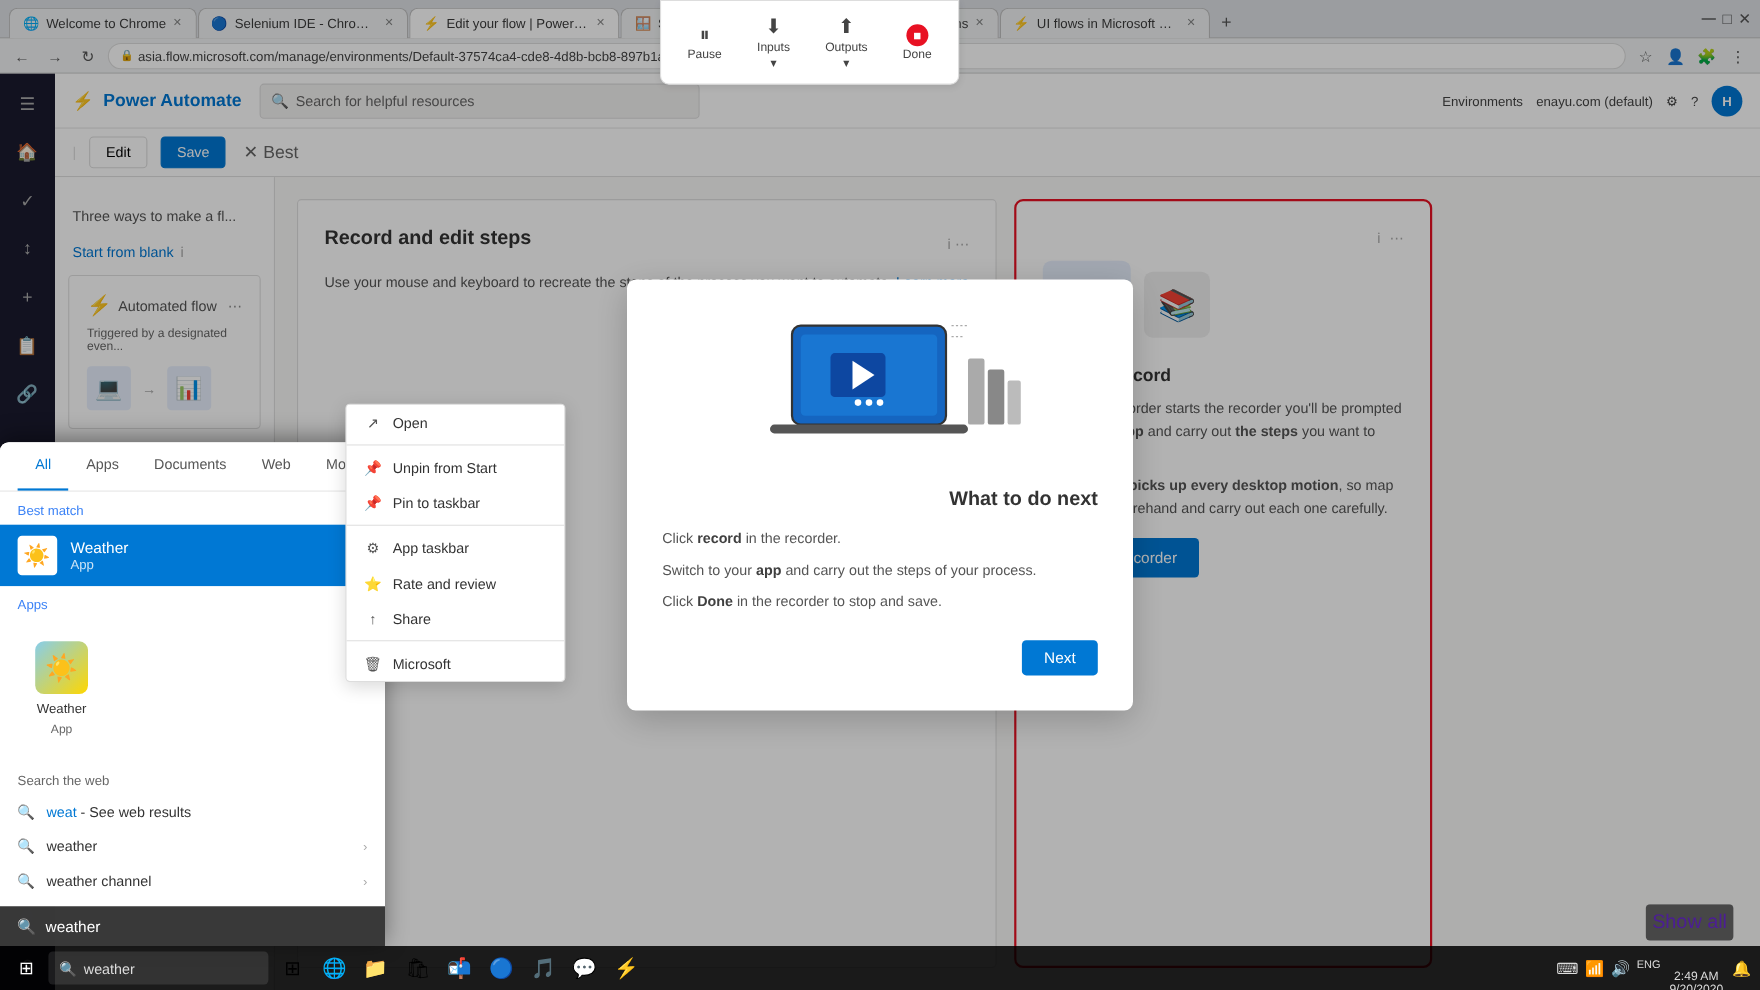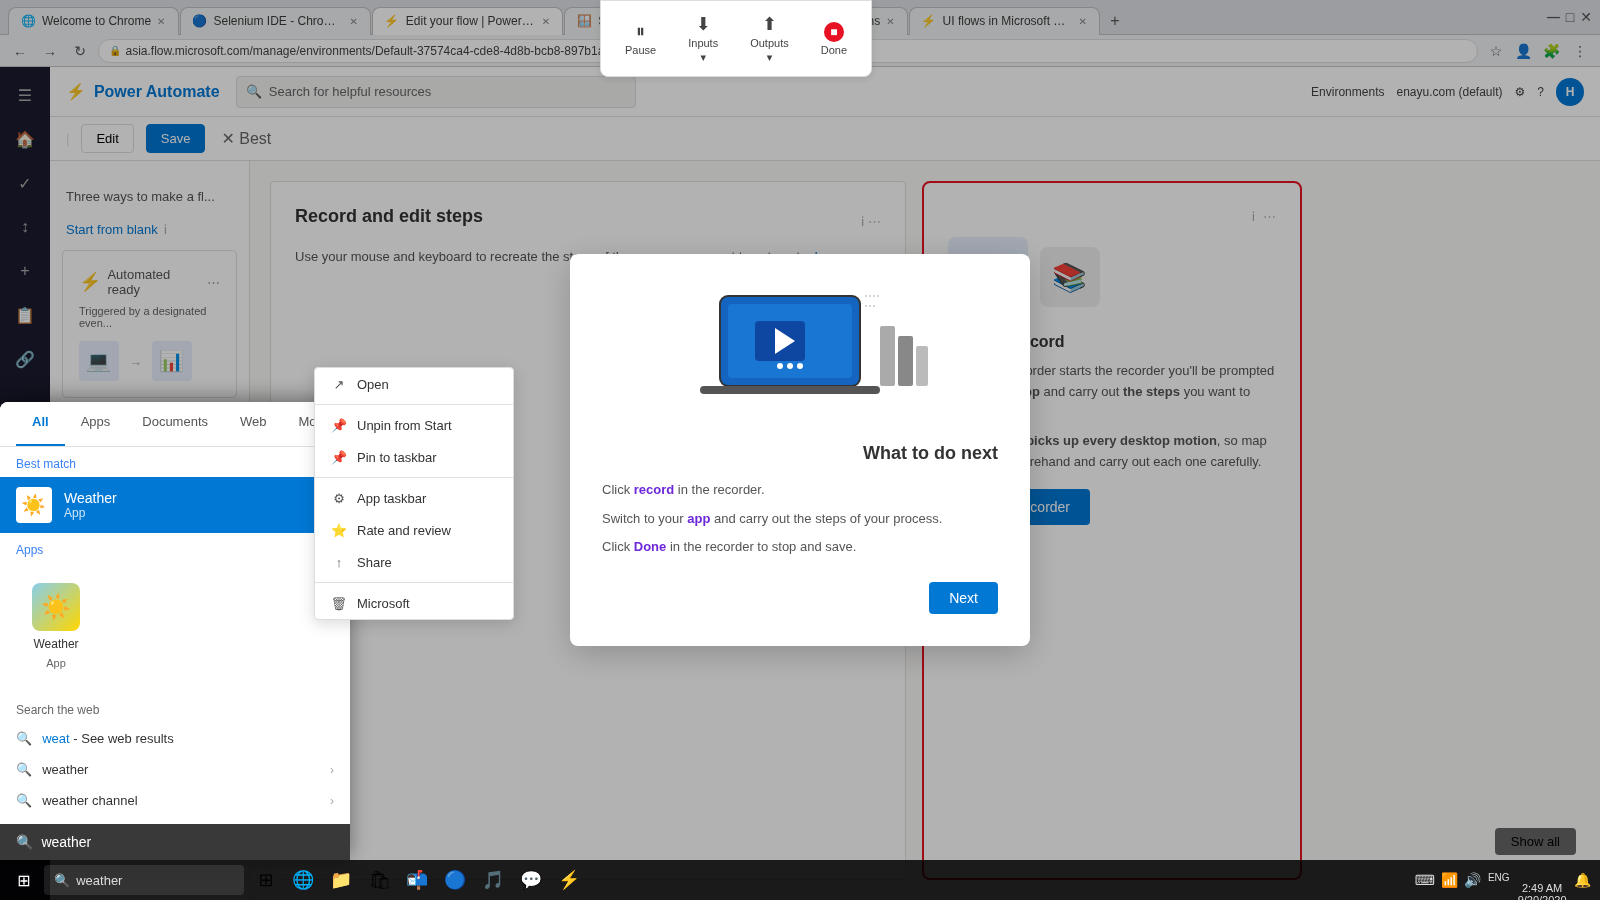--- a/index.html
+++ b/index.html
@@ -41,39 +41,39 @@
     .pa-body { display: flex; flex: 1; }
 
     .pa-main { flex: 1; padding: 20px; overflow: auto; background: #faf9f8; }
 
     
     .modal-overlay { position: fixed; top: 0; left: 0; width: 100%; height: 100%; background: rgba(0,0,0,0.3); z-index: 100; display: flex; align-items: center; justify-content: center; pointer-events: none; }
     .modal { background: white; border-radius: 8px; width: 460px; padding: 32px; pointer-events: all; box-shadow: 0 8px 32px rgba(0,0,0,0.2); }
     .modal-illustration { text-align: center; margin-bottom: 24px; }
     .modal-title { font-size: 18px; font-weight: 600; color: #333; text-align: right; margin-bottom: 16px; }
     .modal-text { font-size: 13px; color: #555; line-height: 1.6; margin-bottom: 8px; }
-    .modal-text strong { font-weight: 600; color: #6d28d9; }
+    .modal-text strong { font-weight: 600; color: #404040; }
     .modal-footer { margin-top: 24px; display: flex; justify-content: flex-end; }
     .btn-next { background: #0078d4; color: white; border: none; padding: 8px 20px; border-radius: 4px; cursor: pointer; font-size: 14px; }
 
     
     .start-overlay { position: fixed; bottom: 40px; left: 0; width: 350px; background: rgba(30,30,30,0.95); border-radius: 8px 8px 0 0; z-index: 200; padding: 0; box-shadow: 0 -4px 20px rgba(0,0,0,0.4); }
     
     
     .start-search-bar { display: flex; align-items: center; padding: 10px 16px; background: rgba(60,60,60,0.9); gap: 8px; }
     .start-search-icon { color: #aaa; font-size: 14px; }
     .start-search-input { background: transparent; border: none; color: white; font-size: 14px; outline: none; flex: 1; }
     
     
     .start-menu-content { background: white; border-radius: 8px 8px 0 0; overflow: hidden; }
     
     
     .start-tabs { display: flex; padding: 0 16px; border-bottom: 1px solid #e0e0e0; background: white; }
     .start-tab { padding: 12px 16px; font-size: 13px; color: #555; cursor: pointer; border-bottom: 2px solid transparent; }
-    .start-tab.active { color: #0078d4; border-bottom-color: #0078d4; font-weight: 700; }
+    .start-tab.active { color: #0078d4; border-bottom-color: #0078d4; font-weight: 400; }
     .start-tab-icons { margin-left: auto; display: flex; gap: 8px; padding: 8px 0; }
     .start-tab-icon { width: 28px; height: 28px; display: flex; align-items: center; justify-content: center; color: #555; cursor: pointer; border-radius: 4px; }
     
     
     .start-section-title { padding: 10px 16px 6px; font-size: 12px; color: #3b82f6; font-weight: 500; background: white; }
     
     .best-match-item { display: flex; align-items: center; gap: 12px; padding: 10px 16px; background: #0078d4; cursor: pointer; }
     .best-match-icon { width: 36px; height: 36px; background: white; border-radius: 4px; display: flex; align-items: center; justify-content: center; color: #0078d4; font-size: 20px; }
     .best-match-text { color: white; }
     .best-match-name { font-size: 14px; font-weight: 500; }
@@ -107,21 +107,21 @@
     .taskbar-start { width: 32px; height: 32px; display: flex; align-items: center; justify-content: center; cursor: pointer; color: white; font-size: 16px; }
     .taskbar-search { display: flex; align-items: center; gap: 6px; background: rgba(255,255,255,0.1); border-radius: 4px; padding: 4px 10px; height: 30px; width: 200px; color: #ddd; font-size: 13px; }
     .taskbar-apps { display: flex; gap: 2px; }
     .taskbar-app { width: 36px; height: 36px; display: flex; align-items: center; justify-content: center; cursor: pointer; border-radius: 4px; font-size: 18px; }
     .taskbar-right { margin-left: auto; display: flex; align-items: center; gap: 8px; color: #ddd; font-size: 11px; }
     .taskbar-time { text-align: center; margin-top: 27px; }
     .taskbar-icons { display: flex; gap: 6px; }
     .taskbar-icon { font-size: 14px; color: #ddd; cursor: pointer; }
     
     
-    .show-all-btn { position: fixed; bottom: 45px; right: 24px; background: rgba(60,60,60,0.9); color: #000000; padding: 6px 16px; border-radius: 4px; cursor: pointer; font-size: 13px; z-index: 600; }
+    .show-all-btn { position: fixed; bottom: 45px; right: 24px; background: rgba(60,60,60,0.9); color: #4c1d95; padding: 6px 6px; border-radius: 4px; cursor: pointer; font-size: 18px; z-index: 600; }
 
     
     .recorder-toolbar { position: fixed; top: 0; left: 600px; background: white; border: 1px solid #ddd; border-radius: 0 0 8px 8px; padding: 8px 16px; display: flex; gap: 16px; align-items: center; z-index: 400; box-shadow: 0 2px 8px rgba(0,0,0,0.1); }
     .recorder-btn { display: flex; flex-direction: column; align-items: center; gap: 2px; cursor: pointer; font-size: 11px; color: #444; padding: 4px 8px; border-radius: 4px; }
     .recorder-btn-icon { font-size: 18px; color: #444; }
     .recorder-stop { background: #e81123; color: white; border-radius: 50%; width: 20px; height: 20px; display: flex; align-items: center; justify-content: center; font-size: 12px; }
 
     
     .ready-panel { background: white; border: 2px solid #e81123; border-radius: 8px; padding: 24px; max-width: 400px; }
     .launch-btn { background: #0078d4; color: white; border: none; padding: 10px 20px; border-radius: 4px; cursor: pointer; font-size: 14px; margin-top: 16px; }
@@ -260,21 +260,21 @@
       <div class="pa-left-nav">
         <div style="padding:12px 16px;font-size:13px;color:#555;font-weight:500;">Three ways to make a fl...</div>
         <div style="padding:4px 16px 12px;font-size:13px;color:#0078d4;display:flex;align-items:center;gap:6px;">
           <span>Start from blank</span>
           <span style="color:#aaa;">ℹ</span>
         </div>
 
         <div class="auto-flow-card" style="margin:0 12px 12px;">
           <div style="display:flex;gap:6px;align-items:center;margin-bottom:8px;">
             <span style="font-size:18px;">⚡</span>
-            <span style="font-size:13px;color:#555;">Automated ready</span>
+            <span style="font-size:13px;color:#555;">Automated flow</span>
             <span style="margin-left:auto;font-size:13px;color:#888;">⋯</span>
           </div>
           <div style="font-size:11px;color:#666;">Triggered by a designated even...</div>
           <div style="margin-top:12px;display:flex;gap:10px;align-items:center;">
             <div style="width:40px;height:40px;background:#e8f0fe;border-radius:4px;display:flex;align-items:center;justify-content:center;font-size:20px;">💻</div>
             <span style="color:#aaa;">→</span>
             <div style="width:40px;height:40px;background:#e8f0fe;border-radius:4px;display:flex;align-items:center;justify-content:center;font-size:20px;">📊</div>
           </div>
         </div>
 

